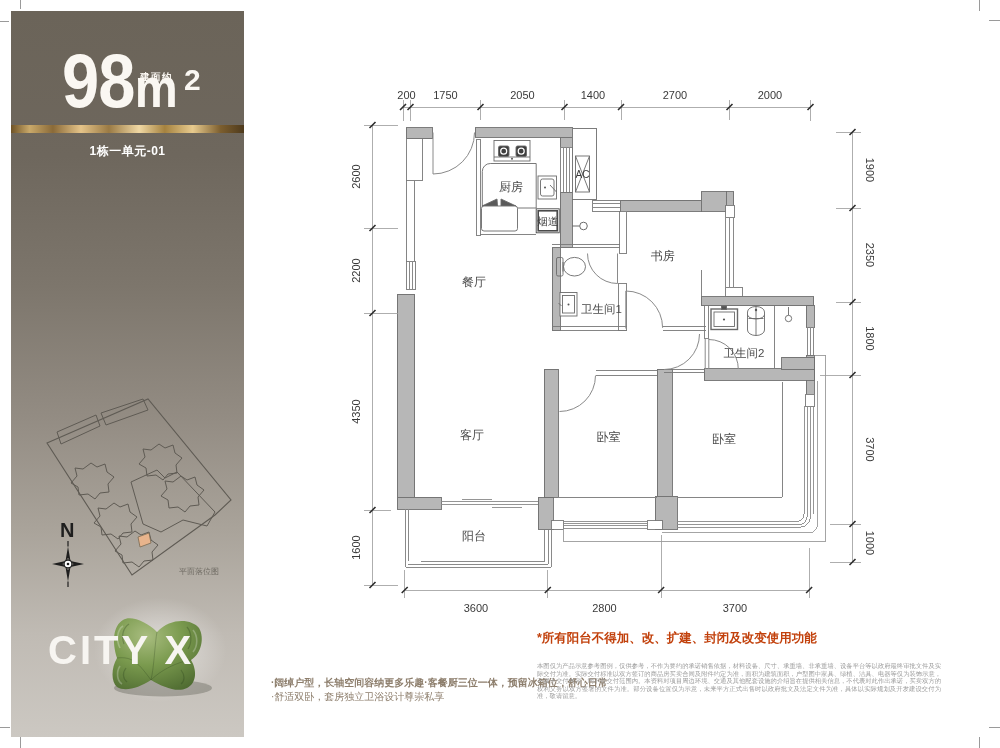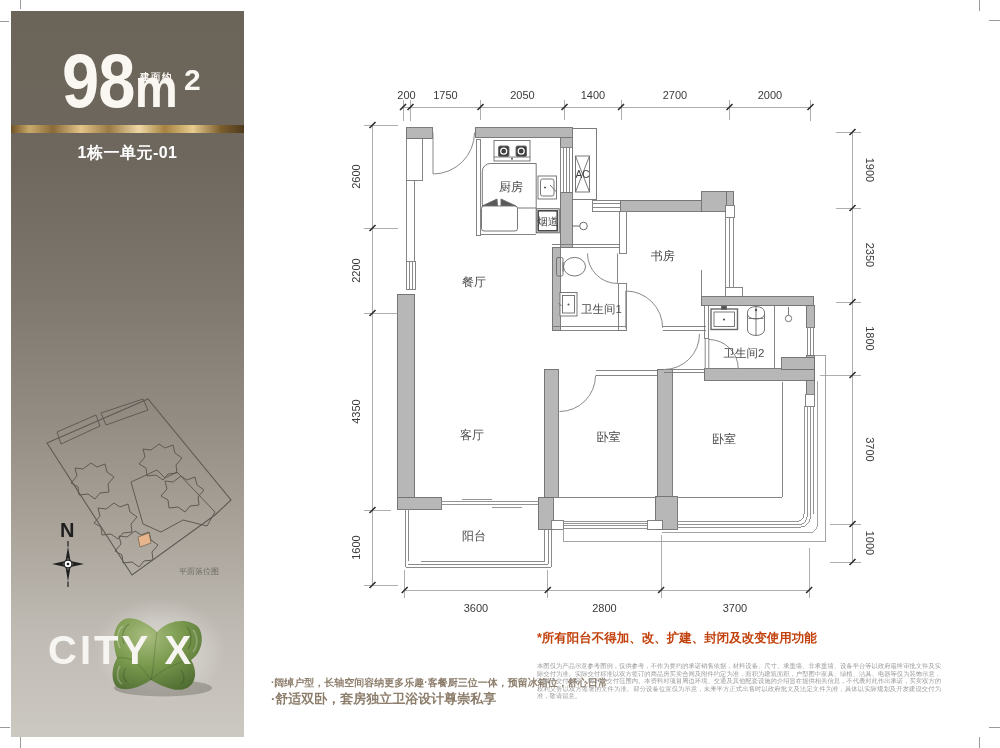--- a/index.html
+++ b/index.html
@@ -32,21 +32,21 @@
   <span style="font-size:76px;font-weight:bold;line-height:71px;letter-spacing:-1px;">98</span><span style="font-size:55px;font-weight:bold;letter-spacing:0;">m</span>
 </div>
 
 <div class="abs" style="left:140px;top:70.5px;color:#faf7f2;font-size:9.5px;font-weight:bold;letter-spacing:1.5px;text-align:right;">建面约</div>
 
 <div class="abs" style="left:184px;top:63px;color:#faf7f2;font-size:30px;font-weight:bold;">2</div>
 
 <div class="abs" style="left:11px;top:125px;width:233px;height:7.5px;
   background:linear-gradient(90deg,#6e5226 0%,#c9a96a 8%,#8a6a38 18%,#e5c489 30%,#9a7a44 42%,#f0d8a4 55%,#a5823f 66%,#e8cb8e 78%,#7c5e2e 90%,#4e3a1c 100%);"></div>
 
-<div class="abs" style="left:11px;top:143px;width:233px;text-align:center;color:#ffffff;font-size:16px;font-weight:bold;letter-spacing:0.5px;">1栋一单元-01</div>
+<div class="abs" style="left:11px;top:143px;width:233px;text-align:center;color:#ffffff;font-size:12px;font-weight:bold;letter-spacing:0.5px;">1栋一单元-01</div>
 
 <svg class="abs" style="left:11px;top:374px;" width="233" height="363" viewBox="0 0 233 363">
   <defs>
     <radialGradient id="gx" cx="0.38" cy="0.25" r="0.9">
       <stop offset="0" stop-color="#a9bd80"></stop>
       <stop offset="0.45" stop-color="#7a9a4e"></stop>
       <stop offset="1" stop-color="#4a662e"></stop>
     </radialGradient>
   </defs>
 
@@ -383,17 +383,17 @@
   <text x="866" y="543" transform="rotate(90 866 543)">1000</text>
 
   <text x="476" y="612">3600</text>
   <text x="604.5" y="612">2800</text>
   <text x="735" y="612">3700</text>
 </g>
 </svg>
 
 <div class="abs" style="left:271px;top:676px;font-size:10px;font-weight:bold;color:#8d7e6c;">·阔绰户型，长轴空间容纳更多乐趣·客餐厨三位一体，预留冰箱位，舒心日常</div>
 
-<div class="abs" style="left:271px;top:690px;font-size:13px;font-weight:bold;color:#8d7e6c;">·舒适双卧，套房独立卫浴设计尊崇私享</div>
+<div class="abs" style="left:271px;top:690px;font-size:10px;font-weight:normal;color:#8d7e6c;">·舒适双卧，套房独立卫浴设计尊崇私享</div>
 
 <div class="abs" style="left:537px;top:630px;font-size:12.5px;font-weight:bold;color:#c2410c;">*所有阳台不得加、改、扩建、封闭及改变使用功能</div>
 
 <div class="abs" style="left:537px;top:662px;width:404px;font-size:6.3px;line-height:7.5px;color:#9b9b9b;text-align:justify;">本图仅为产品示意参考图例，仅供参考，不作为要约的承诺销售依据，材料设备、尺寸、承重墙、非承重墙、设备平台等以政府最终审批文件及实际交付为准。实际交付标准以双方签订的商品房买卖合同及附件约定为准，面积为建筑面积，户型图中家具、绿植、洁具、电器等仅为装饰示意，不属于交付内容，均不在交付范围内。本资料对项目周边环境、交通及其他配套设施的介绍旨在提供相关信息，不代表对此作出承诺，买卖双方的权利义务以双方签署的文件为准。部分设备位置仅为示意，未来平方正式出售时以政府批文及法定文件为准，具体以实际规划及开发建设交付为准，敬请留意。</div>
 
 </body></html>

